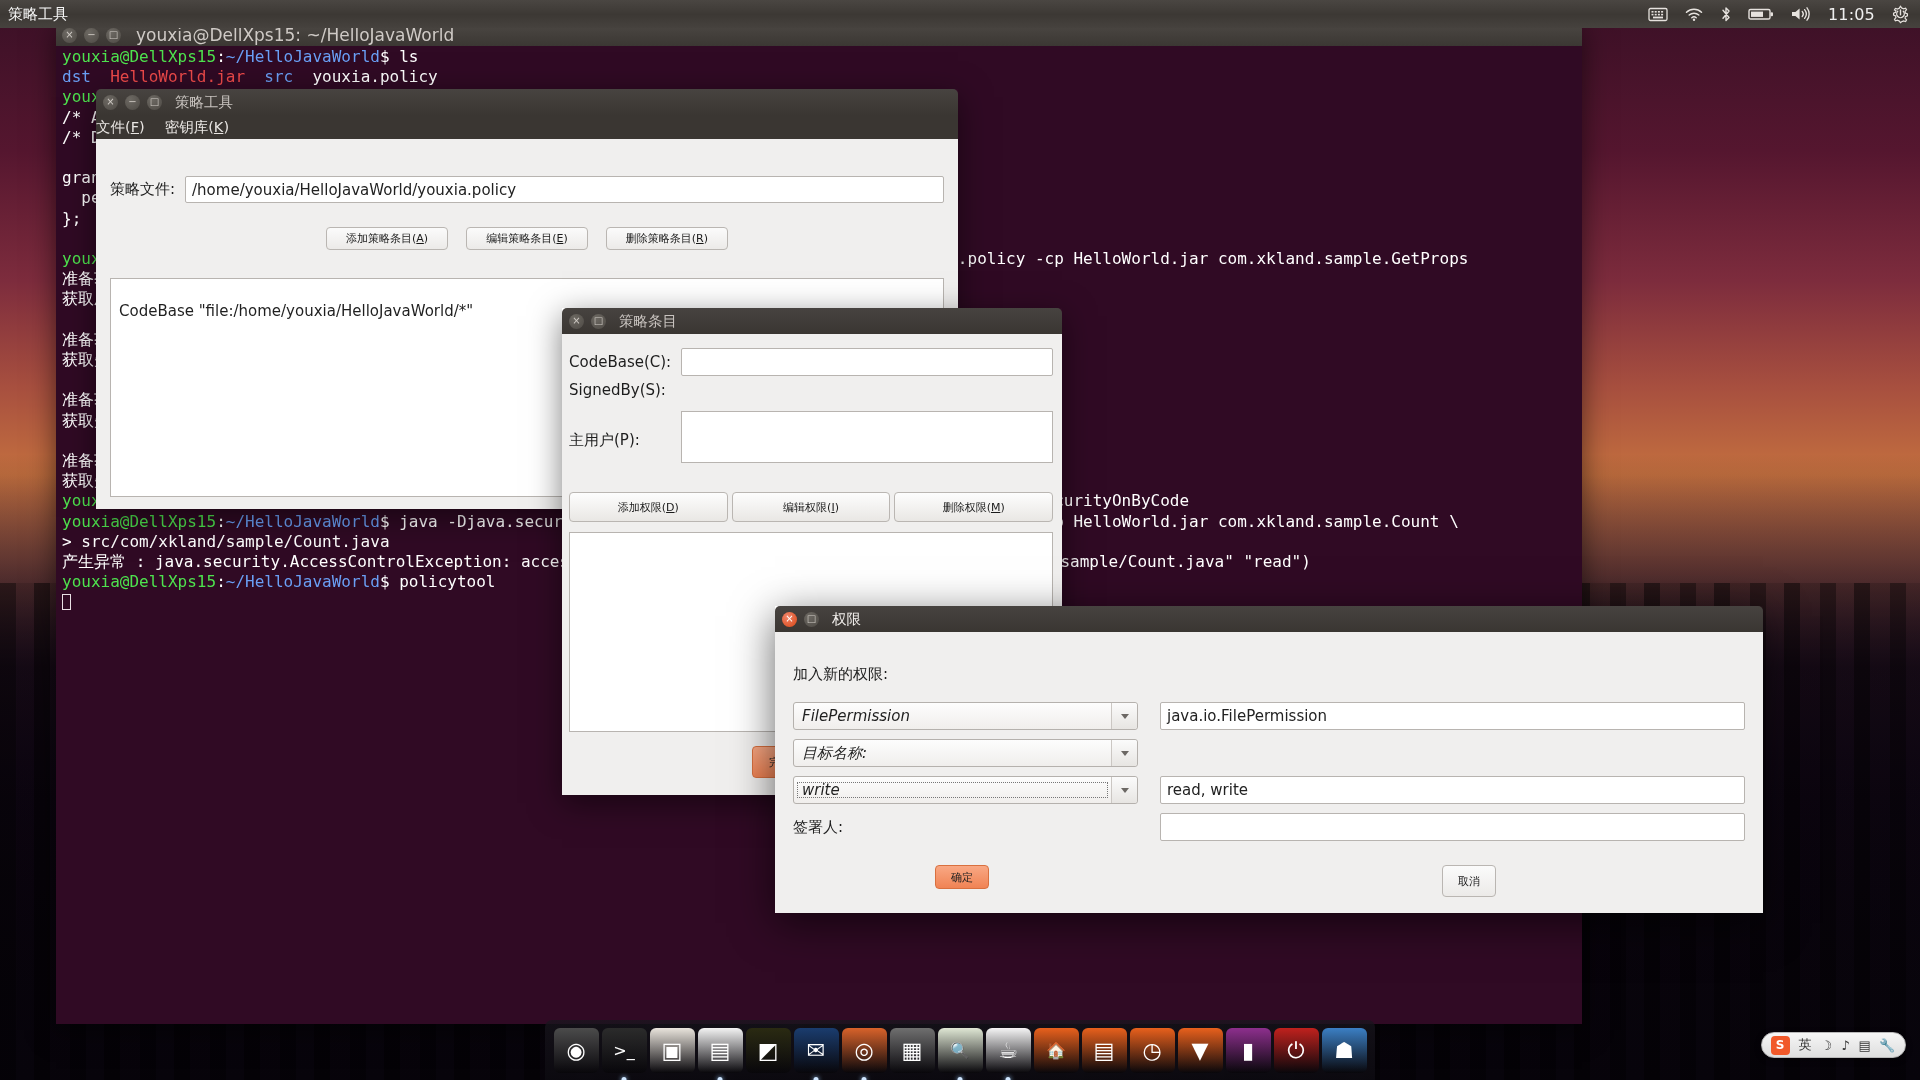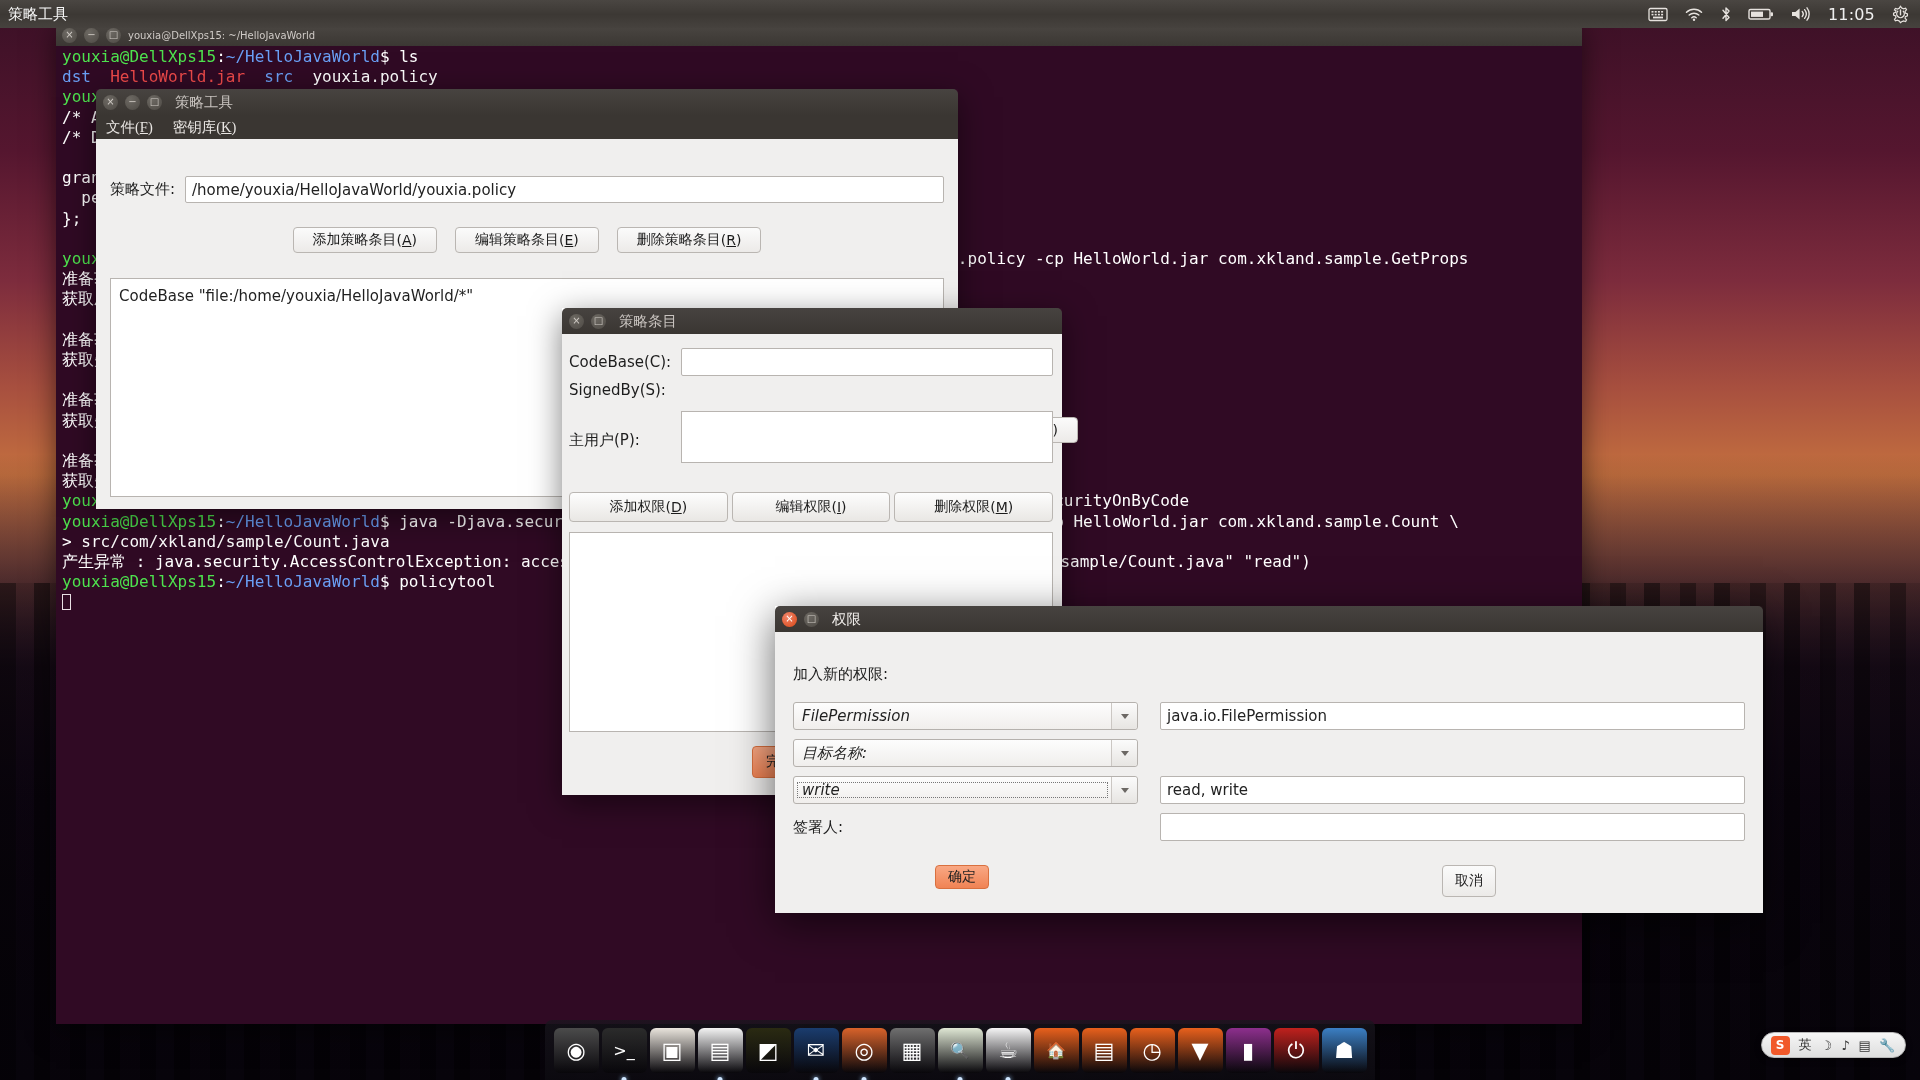--- a/index.html
+++ b/index.html
@@ -56,21 +56,21 @@
   .term-titlebar {
     height: 22px; background: linear-gradient(to bottom,#4b4743,#3b3733);
     display: flex; align-items: center; padding-left: 6px; gap: 7px;
     border-top-left-radius: 5px; border-top-right-radius: 5px;
   }
   .wbtn { width: 15px; height: 15px; border-radius: 50%;
     background: radial-gradient(circle at 35% 30%, #6d6963, #4d4944);
     display:flex;align-items:center;justify-content:center;
     color:#cfcac4; font-size:10px; line-height:1; font-family:"DejaVu Sans",sans-serif;}
   .wbtn.sq { border-radius: 50%; }
-  .term-title { color: #cfcac6; font-size: 10px; margin-left: 0; text-align: right; }
+  .term-title { color: #cfcac6; font-size: 17px; margin-left: 8px; text-align: right; }
   .term-body {
     height: calc(100% - 22px);
     background: #300a24;
     font-family: "DejaVu Sans Mono","Liberation Mono",monospace;
     font-size: 16px; line-height: 20.2px;
     color: #ffffff; padding: 1px 4px 0 6px; overflow: hidden;
     white-space: pre;
   }
   .c-green { color: #4ee24e; }
   .c-blue  { color: #6a9ff5; }
@@ -89,37 +89,37 @@
   }
   .jtitle .t { color: #c8c3bf; font-size: 14.5px; margin-left: 6px; }
   .jtitle.active .t { color: #f2efec; }
   .wbtn.close-active {
     background: radial-gradient(circle at 35% 30%, #f0846a, #d94715);
     color:#fff;
   }
   .jbody { background: #f0efee; }
 
   .menubar { background: #3a3632; height: 24px; display:flex; align-items:center;
-             gap: 20px; padding-left: 10px; color:#e9e6e3; font-size:14.5px;font-family:Liberation Serif, serif; }
+             gap: 20px; color:#e9e6e3; font-size:14.5px; }
   .menubar .mi { cursor: default; }
   .u { text-decoration: underline; }
 
   .row { display: flex; align-items: center; }
   .lbl { font-size: 15px; color: #1d1d1d; }
 
   .tfield {
     background: #fff; border: 1px solid #b8b4b0; border-radius: 2px;
     height: 27px; font-size: 15px; color: #222; padding: 0 6px;
     display:flex; align-items:center; font-family:"DejaVu Sans","Liberation Sans",sans-serif;
   }
 
   .btn {
     background: linear-gradient(to bottom,#fbfbfb,#eceae8);
     border: 1px solid #bab6b2; border-radius: 4px;
-    font-size: 14px; color: #1b1b1b; padding: 3px 19px;
+    font-size: 11px; color: #1b1b1b; padding: 3px 19px;
     display:flex; align-items:center; justify-content:center; white-space:nowrap;
   }
   .btn.flat { background: linear-gradient(to bottom,#fdfdfd,#e9e7e4); }
   .btn.orange {
     background: linear-gradient(to bottom,#f9a884,#f08354);
     border:1px solid #d9703f; color:#222;
   }
 
   .listbox { background: #fff; border: 1px solid #b8b4b0; }
 
@@ -270,21 +270,21 @@
         <span class="btn">
           <span>添加策略条目</span>(<span class="u">A</span>)
         </span>
         <span class="btn">
           <span>编辑策略条目</span>(<span class="u">E</span>)
         </span>
         <span class="btn">
           <span>删除策略条目</span>(<span class="u">R</span>)
         </span>
       </div>
-      <div class="listbox" style="position:absolute; left:14px; right:14px; top:139px; bottom:12px; padding:8px 8px;">
+      <div class="listbox" style="position:absolute; left:14px; right:14px; top:139px; bottom:12px; padding:23px 8px;">
         <div style="font-size:15px;color:#1f1f1f;">CodeBase "file:/home/youxia/HelloJavaWorld/*"</div>
       </div>
     </div>
   </div>
 
   <div class="jwin" style="left:562px; top:308px; width:500px; height:487px;">
     <div class="jtitle">
       <span class="wbtn">×</span>
       <span class="wbtn sq">□</span>
       <span class="t">策略条目</span>

